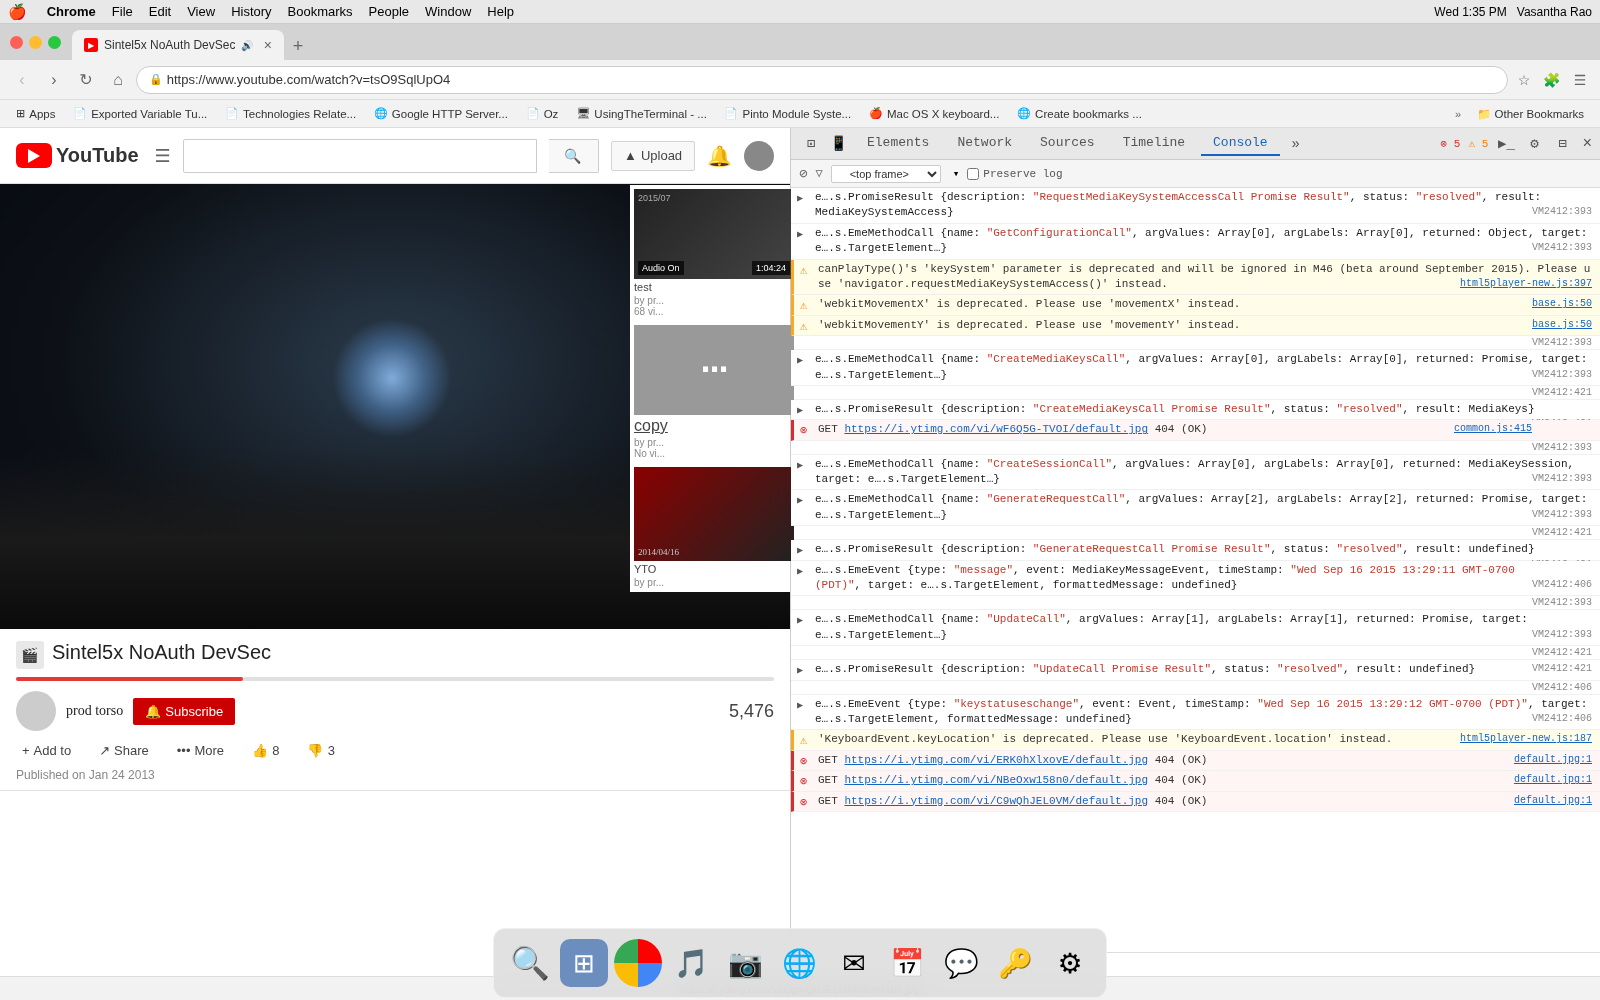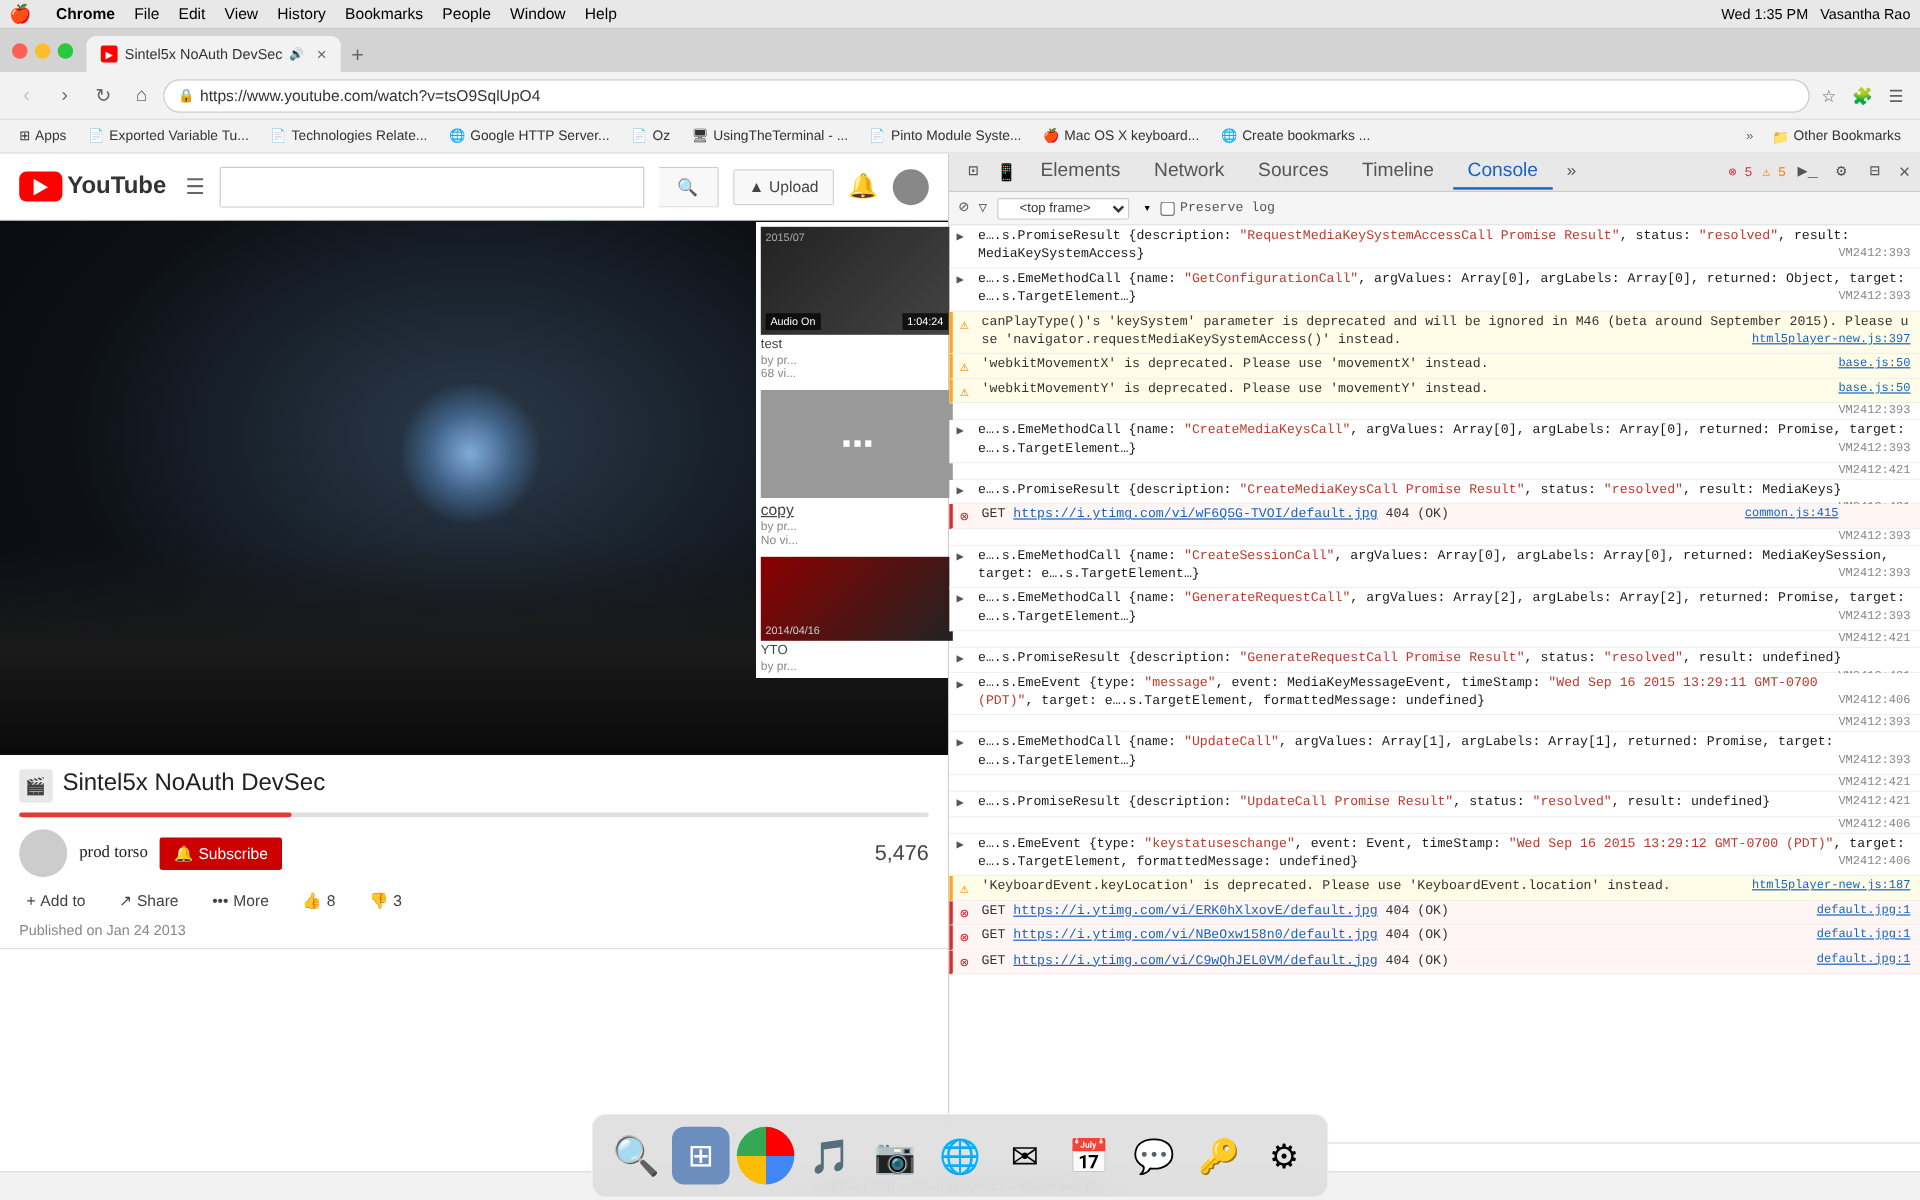--- a/index.html
+++ b/index.html
@@ -318,25 +318,25 @@
       height: 32px;
       background: #e8e8e8;
       border-bottom: 1px solid #ccc;
       display: flex;
       align-items: center;
       padding: 0 8px;
       gap: 4px;
     }
     .dt-tab {
       padding: 4px 12px;
-      font-size: 16px;
+      font-size: 13px;
       color: #555;
       cursor: pointer;
       border-bottom: 2px solid transparent;
-      font-family: Liberation Sans, sans-serif;
+      font-family: Liberation Mono, monospace;
     }
     .dt-tab.active {
       color: #1565c0;
       border-bottom: 2px solid #1565c0;
     }
     .dt-spacer { flex: 1; }
     .dt-icon-btn { width: 24px; height: 24px; display: flex; align-items: center; justify-content: center; font-size: 14px; color: #555; cursor: pointer; }
     .dt-close { font-size: 16px; color: #555; cursor: pointer; margin-left: 4px; }
 
     
@@ -622,27 +622,27 @@
           </div>
           <div style="font-size:11px; color:#444; padding:2px 0;">test</div>
           <div style="font-size:10px; color:#888;">by pr...</div>
           <div style="font-size:10px; color:#888;">68 vi...</div>
         </div>
 
         <div style="cursor:pointer;">
           <div style="width:160px; height:90px; background:#999; position:relative; display:flex; align-items:center; justify-content:center;">
             <span style="font-size:36px; color:white; letter-spacing:-3px; font-weight:900;">···</span>
           </div>
-          <div style="font-size:13px; color:#444; padding:2px 0;text-decoration:underline;">copy</div>
+          <div style="font-size:16px; color:#444; padding:2px 0;text-decoration:underline;">copy</div>
           <div style="font-size:10px; color:#888;">by pr...</div>
           <div style="font-size:10px; color:#888;">No vi...</div>
         </div>
 
         <div style="cursor:pointer;">
-          <div style="width:160px; height:70px; background: linear-gradient(135deg,#8b0000,#222); position:relative;">
+          <div style="width:160px; height:94px; background: linear-gradient(135deg,#8b0000,#222); position:relative;font-family:Liberation Serif, serif;">
             <span style="font-size:9px; color:#ccc; position:absolute; bottom:4px; left:4px;">2014/04/16</span>
           </div>
           <div style="font-size:11px; color:#444; padding:2px 0;">YTO</div>
           <div style="font-size:10px; color:#888;">by pr...</div>
         </div>
       </div>
     </div>
 
     <div class="devtools">
 

